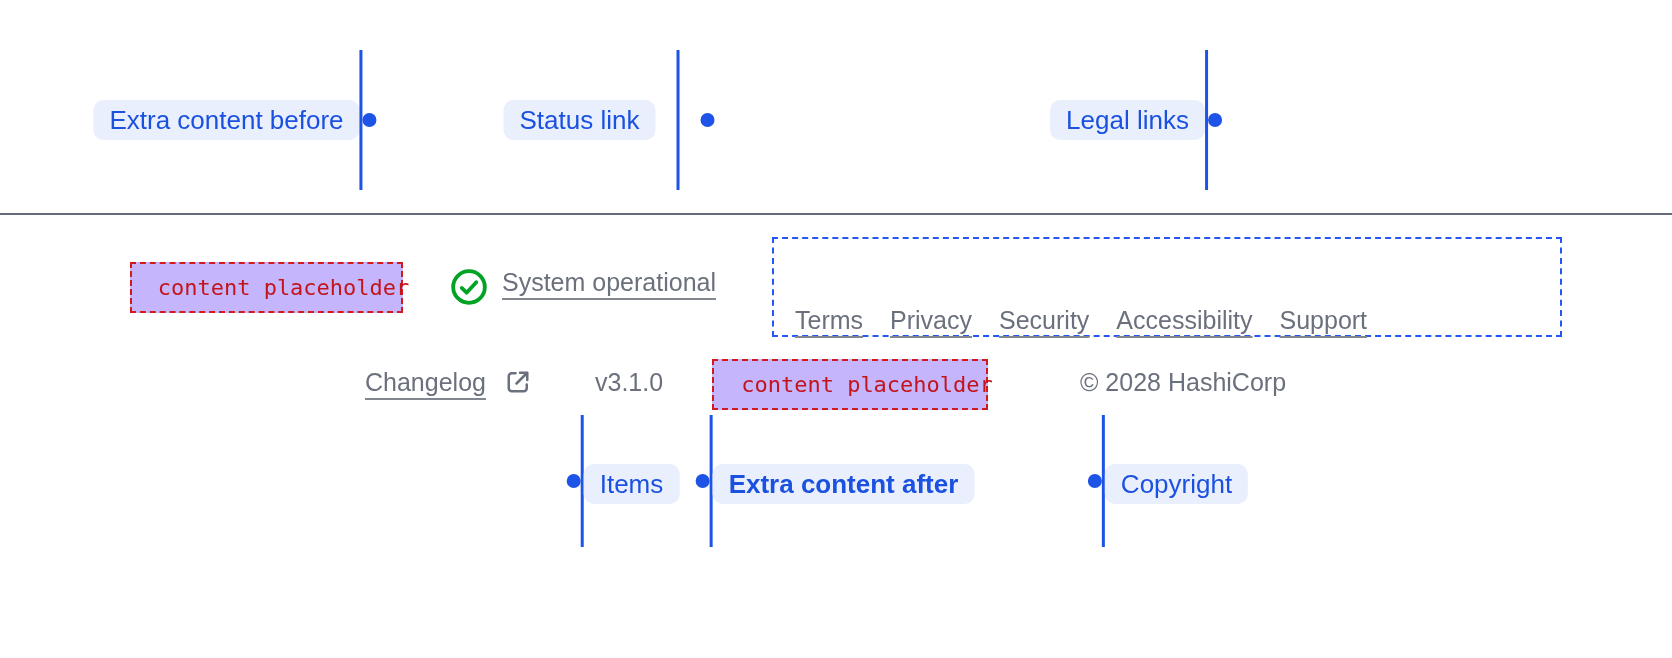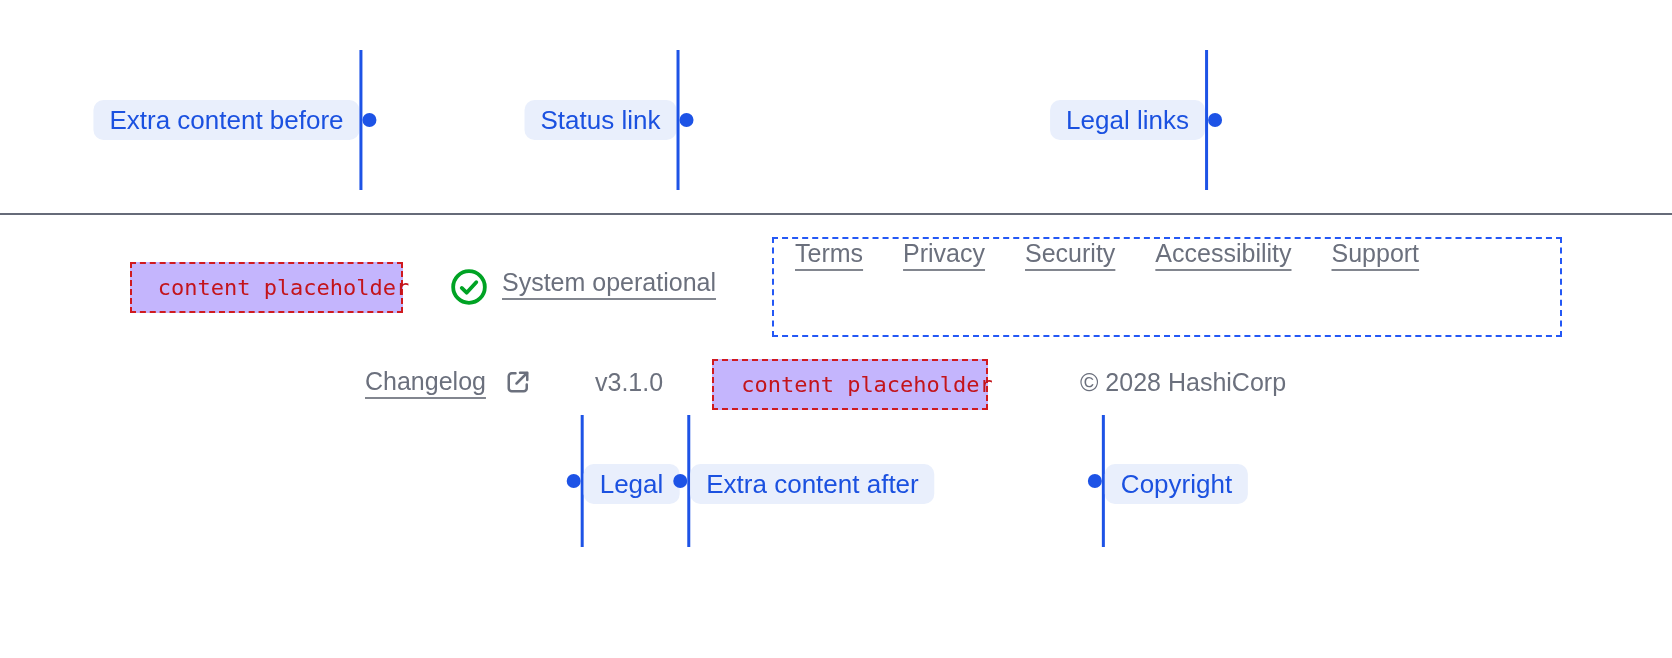--- a/index.html
+++ b/index.html
@@ -26,25 +26,25 @@
 
   .gray-link{
     color:#6b707d;font-size:25px;font-weight:500;text-decoration:underline;
     text-decoration-thickness:2px;text-underline-offset:7px;text-decoration-color:#82868f;
     white-space:nowrap;cursor:pointer;
   }
   .gray-text{color:#6b707d;font-size:25px;font-weight:500;white-space:nowrap;}
 
   .legal-box{
     position:absolute;left:772px;top:237px;width:790px;height:100px;box-sizing:border-box;
-    border:2px dashed #2458f5;display:flex;align-items:flex-start;gap:40px;padding-left:21px;
+    border:2px dashed #2458f5;display:flex;align-items:flex-end;gap:27px;padding-left:21px;
   }
 
   .links-group{position:absolute;left:365px;top:382px;transform:translateY(-50%);
-    display:flex;gap:17px;}
+    display:flex;align-items:center;gap:17px;}
   .ext-icon{width:30px;height:30px;display:block;}
   .version{position:absolute;left:595px;top:382px;transform:translateY(-50%);}
   .copyright{position:absolute;left:1080px;top:382px;transform:translateY(-50%);}
 
   
   .callout{position:absolute;display:flex;align-items:center;}
   .callout-label{
     background:#e9effc;color:#1b51e0;font-size:26px;border-radius:10px;
     padding:5px 16px;white-space:nowrap;line-height:30px;
   }
@@ -100,40 +100,40 @@
   </div>
 
   <span class="gray-text copyright">© 2028 HashiCorp</span>
 
   <div class="callout from-top" style="left:235px;transform:translateX(-50%);">
     <div class="callout-label">Extra content before</div>
     <div class="callout-line"></div>
     <div class="callout-dot"></div>
   </div>
 
-  <div class="callout from-top" style="left:609px;transform:translateX(-50%);">
+  <div class="callout from-top" style="left:609px;transform:translateX(-50%);gap:21px;">
     <div class="callout-label">Status link</div>
     <div class="callout-line"></div>
     <div class="callout-dot"></div>
   </div>
 
   <div class="callout from-top" style="left:1136px;transform:translateX(-50%);">
     <div class="callout-label">Legal links</div>
     <div class="callout-line"></div>
     <div class="callout-dot"></div>
   </div>
 
 
   <div class="callout from-bottom" style="left:623px;transform:translateX(-50%);">
     <div class="callout-dot"></div>
     <div class="callout-line"></div>
-    <div class="callout-label">Legal</div>
+    <div class="callout-label">Items</div>
   </div>
 
-  <div class="callout from-bottom" style="left:804px;transform:translateX(-50%);">
+  <div class="callout from-bottom" style="left:835px;transform:translateX(-50%);font-weight:bold;">
     <div class="callout-dot"></div>
     <div class="callout-line"></div>
     <div class="callout-label">Extra content after</div>
   </div>
 
   <div class="callout from-bottom" style="left:1168px;transform:translateX(-50%);">
     <div class="callout-dot"></div>
     <div class="callout-line"></div>
     <div class="callout-label">Copyright</div>
   </div>

